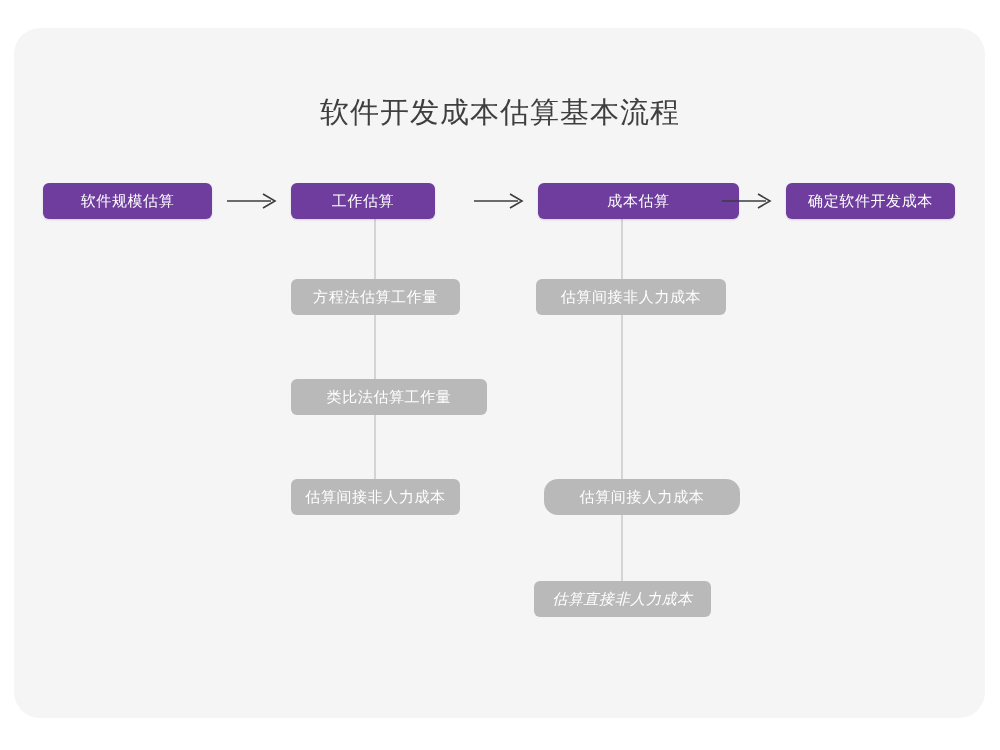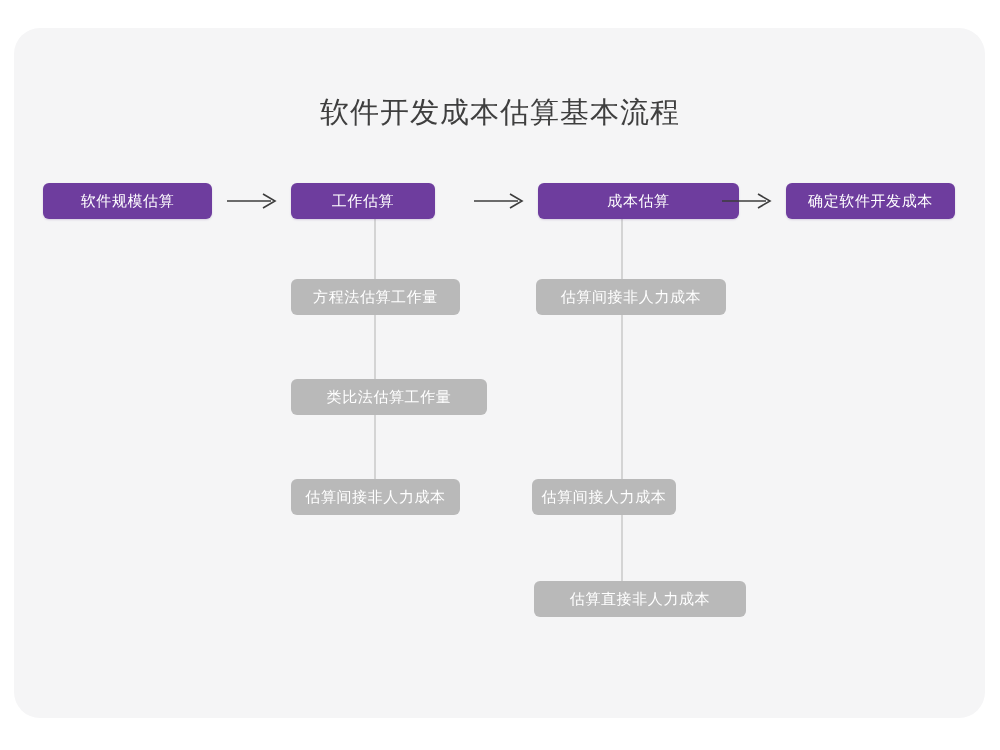--- a/index.html
+++ b/index.html
@@ -153,21 +153,21 @@
 
   <div class="node secondary" style="left:291px; top:479px; width:169px;">
     <span>估算间接非人力成本</span>
   </div>
 
   <div class="node secondary" style="left:536px; top:279px; width:190px;">
     <span>估算间接非人力成本</span>
   </div>
 
 
-  <div class="node secondary" style="left:532px; top:479px; width:144px;">
+  <div class="node secondary" style="left:544px; top:479px; width:196px;border-radius:14px;">
     <span>估算间接人力成本</span>
   </div>
 
-  <div class="node secondary" style="left:534px; top:581px; width:212px;">
+  <div class="node secondary" style="left:534px; top:581px; width:177px;font-style:italic;">
     <span>估算直接非人力成本</span>
   </div>
 
 </div>
 
 </body></html>

